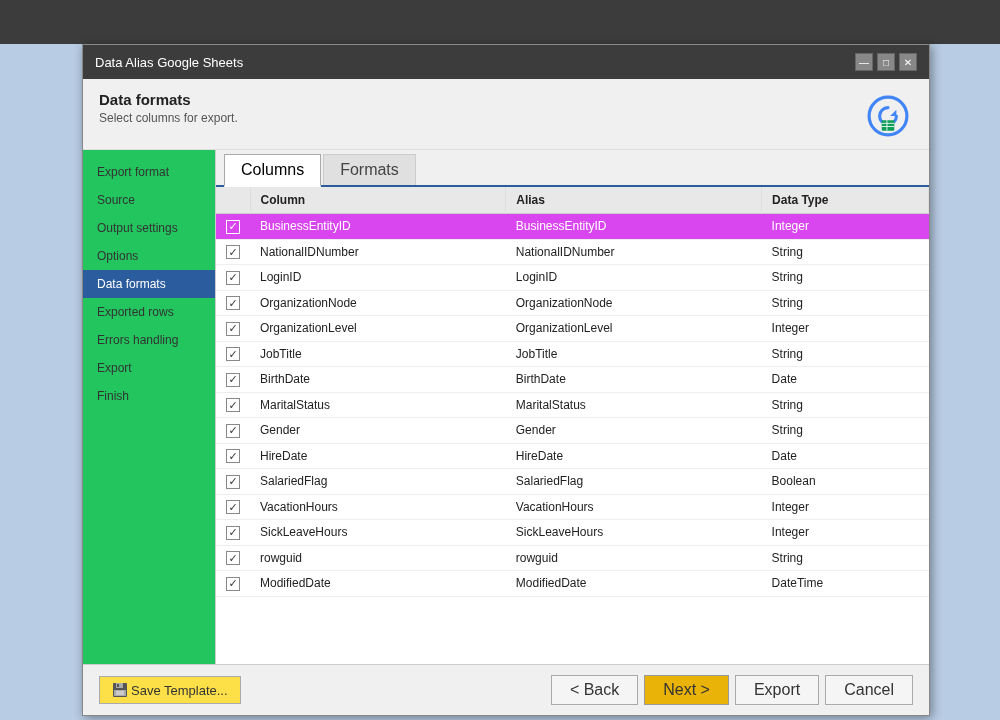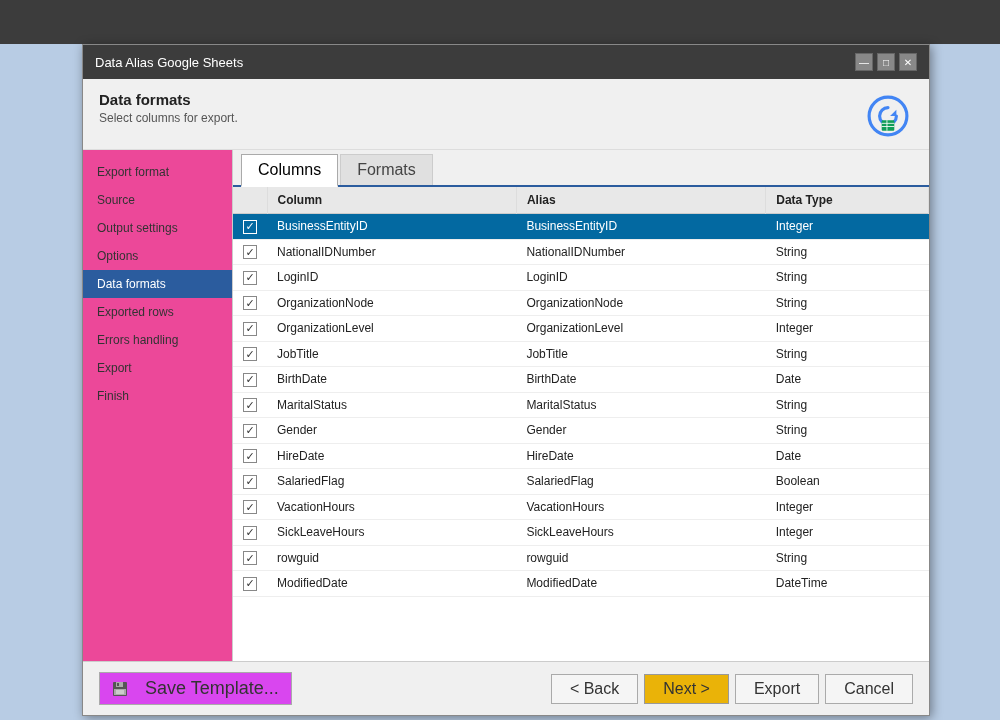--- a/index.html
+++ b/index.html
@@ -69,22 +69,22 @@
       justify-content: center;
     }
 
     .dialog-body {
       display: flex;
       flex: 1;
       overflow: hidden;
     }
 
     .sidebar {
-      width: 150px;
-      background: #ec4899;
+      width: 133px;
+      background: #22c55e;
       border-right: 1px solid #ccc;
       padding: 8px 0;
       flex-shrink: 0;
       display: flex;
       flex-direction: column;
     }
 
     .sidebar-item {
       padding: 7px 14px;
       font-size: 12px;
@@ -154,21 +154,21 @@
       font-size: 12px;
       color: #222;
       border-right: 1px solid #ddd;
     }
 
     thead th:first-child { width: 30px; }
 
     tbody tr {
       border-bottom: 1px solid #eee;
     }
-    tbody tr.selected { background: #0369a1; color: white; }
+    tbody tr.selected { background: #d946ef; color: white; }
     tbody tr.selected td { color: white; }
 
     tbody td {
       padding: 5px 10px;
       font-size: 12px;
       color: #222;
     }
 
     .checkbox-cell {
       text-align: center;
@@ -213,25 +213,25 @@
       font-size: 16px;
       border: 1px solid #aaa;
       background: #f5f5f5;
       cursor: pointer;
       color: #333;
     }
 
     .btn-save {
       display: flex;
       align-items: center;
-      gap: 17px;
+      gap: 3px;
       padding: 5px 12px;
-      font-size: 18px;
+      font-size: 13px;
       border: 1px solid #aaa;
-      background: #d946ef;
+      background: #fde047;
       cursor: pointer;
       color: #333;
     }
 
     .btn-next {
       background: #eab308;
       border-color: #999;
     }
 
     .floppy-icon {

